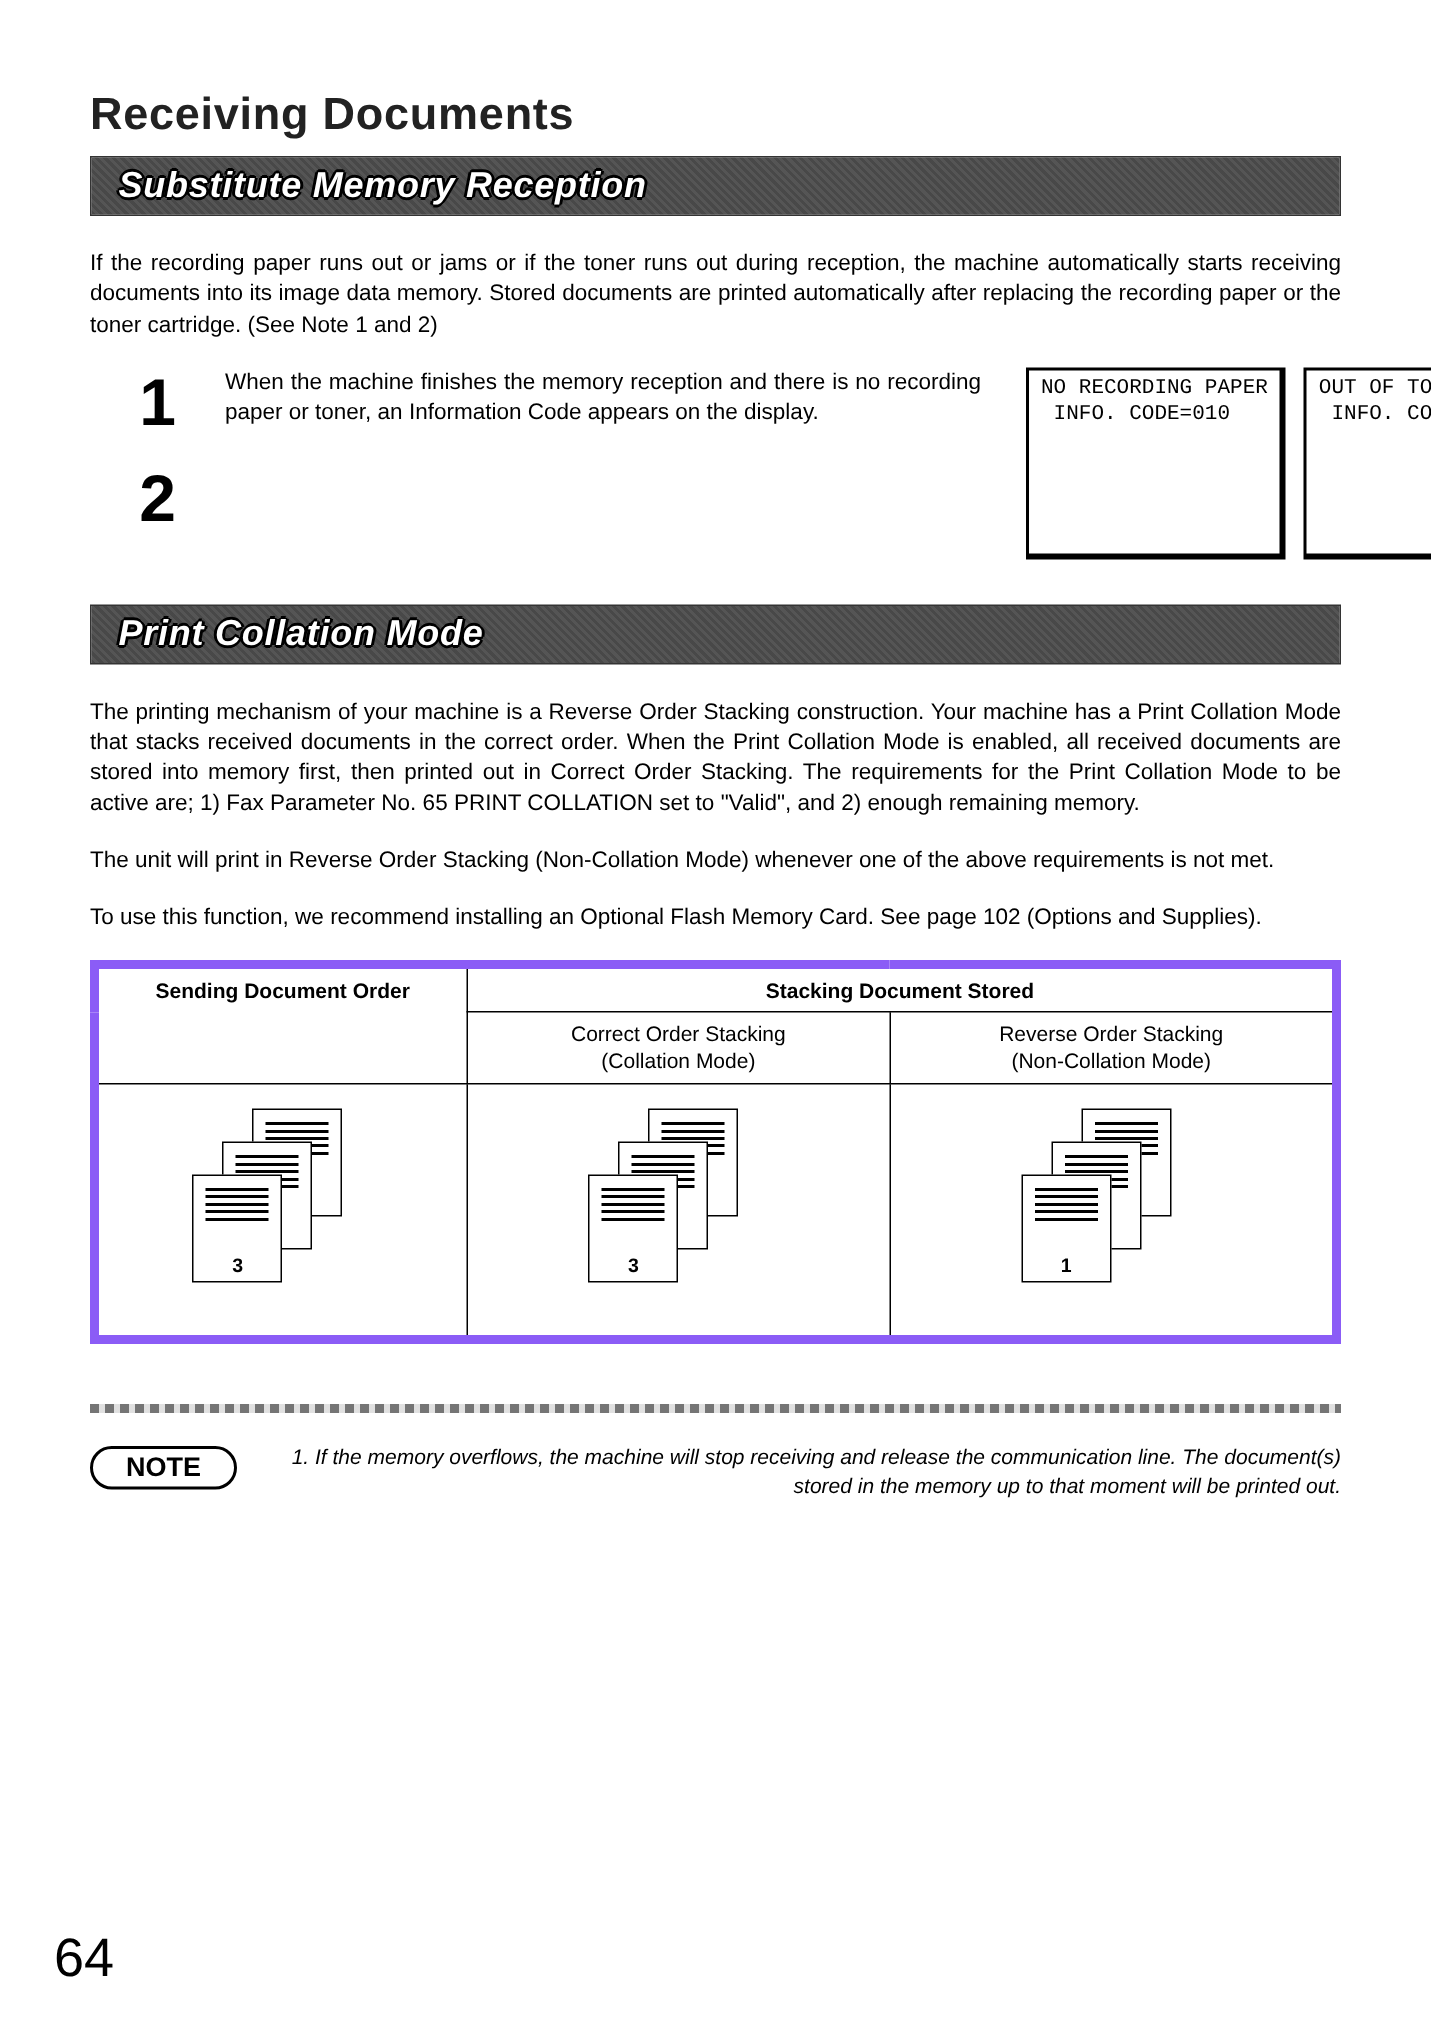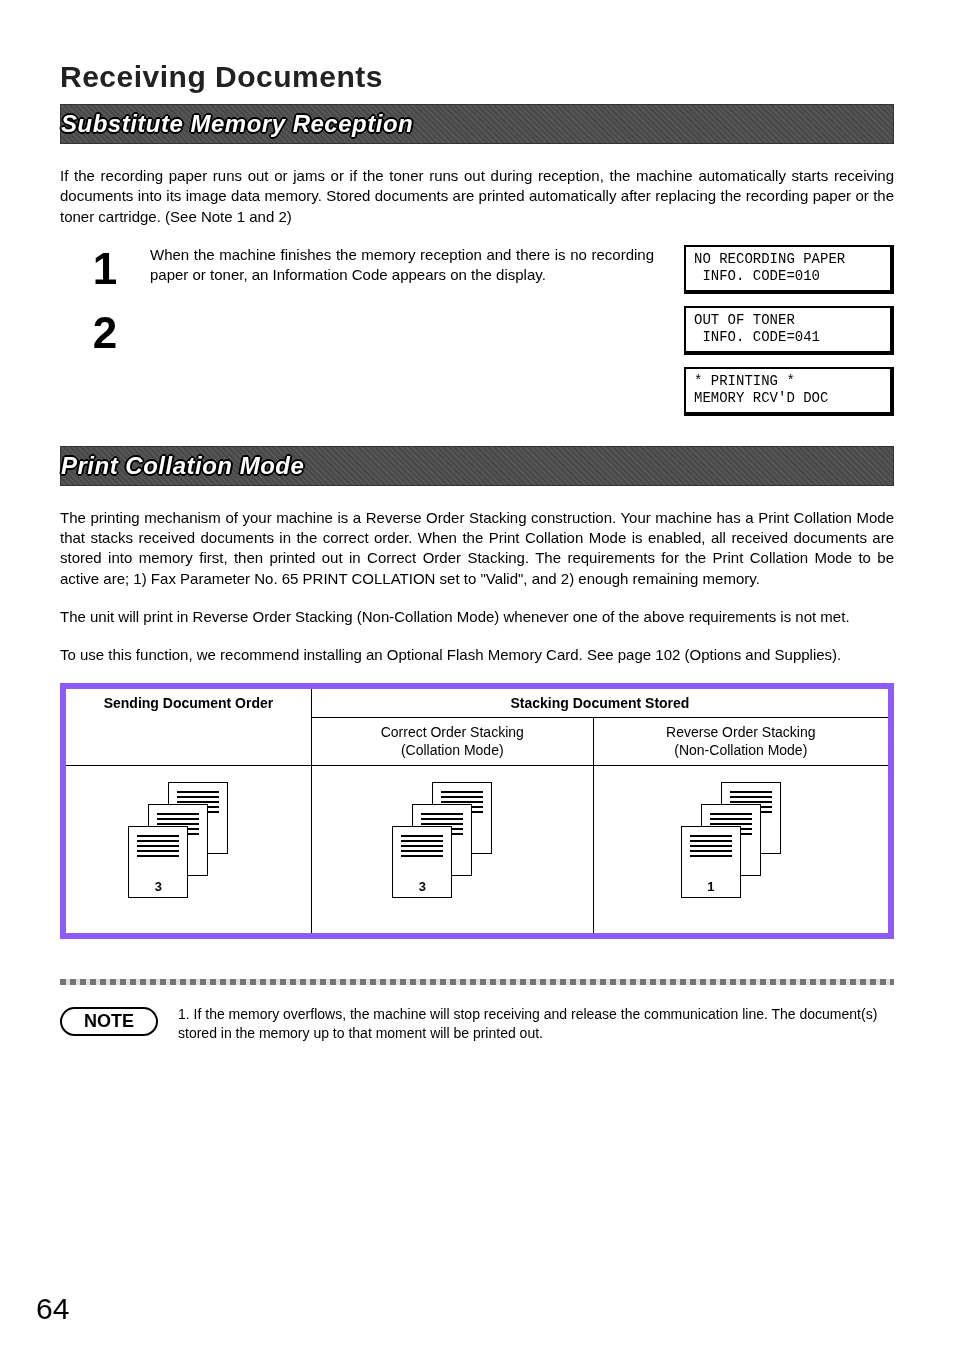--- a/index.html
+++ b/index.html
@@ -21,20 +21,21 @@
   }
   .section-banner {
     width: 100%;
     height: 40px;
     background:
       repeating-linear-gradient(45deg, rgba(0,0,0,0.15) 0 2px, transparent 2px 4px),
       linear-gradient(#555,#555);
     border: 1px solid #333;
     display: flex;
     align-items: center;
+    padding-left: 18px;
     margin-bottom: 22px;
   }
   .section-banner span {
     font-size: 24px;
     font-weight: bold;
     font-style: italic;
     color: #fff;
     text-shadow: 2px 0 #000, -2px 0 #000, 0 2px #000, 0 -2px #000,
                  1px 1px #000, -1px -1px #000, 1px -1px #000, -1px 1px #000;
     letter-spacing: 0.5px;
@@ -57,21 +58,20 @@
   .step-text {
     flex: 1;
     font-size: 15px;
     line-height: 1.35;
     text-align: justify;
     padding-right: 20px;
   }
   .lcd-col {
     width: 210px;
     display: flex;
-    flex-direction: column;
     gap: 12px;
   }
   .lcd {
     border: 2px solid #000;
     border-right-width: 4px;
     border-bottom-width: 4px;
     padding: 4px 8px;
     font-family: "Courier New", monospace;
     font-size: 14px;
     line-height: 1.25;
@@ -117,41 +117,43 @@
     font-weight: bold;
   }
   .divider {
     width: 100%;
     height: 6px;
     margin: 40px 0 20px 0;
     background:
       repeating-linear-gradient(90deg, rgba(0,0,0,0.9) 0 6px, rgba(0,0,0,0.2) 6px 10px);
     opacity: 0.6;
   }
-  .note-row { display: flex; gap: 20px; align-items: flex-start; }
+  .note-row { display: flex; align-items: flex-start; }
   .note-pill {
     border: 2px solid #000;
     border-radius: 18px;
     padding: 2px 22px;
     font-size: 18px;
     font-weight: bold;
     flex-shrink: 0;
     margin-top: 2px;
   }
   .note-list {
     font-size: 14px;
+    font-style: italic;
     line-height: 1.35;
     list-style: none;
+    text-align: right;
   }
   .note-list li { margin-bottom: 4px; }
   .page-number {
     position: absolute;
     left: 36px;
     bottom: 34px;
-    font-size: 30px;
+    font-size: 36px;
     font-weight: normal;
     font-family: Arial, sans-serif;
   }
 </style>
 </head>
 <body>
 
 <h1 class="page-title">Receiving Documents</h1>
 
 <div class="section-banner">

